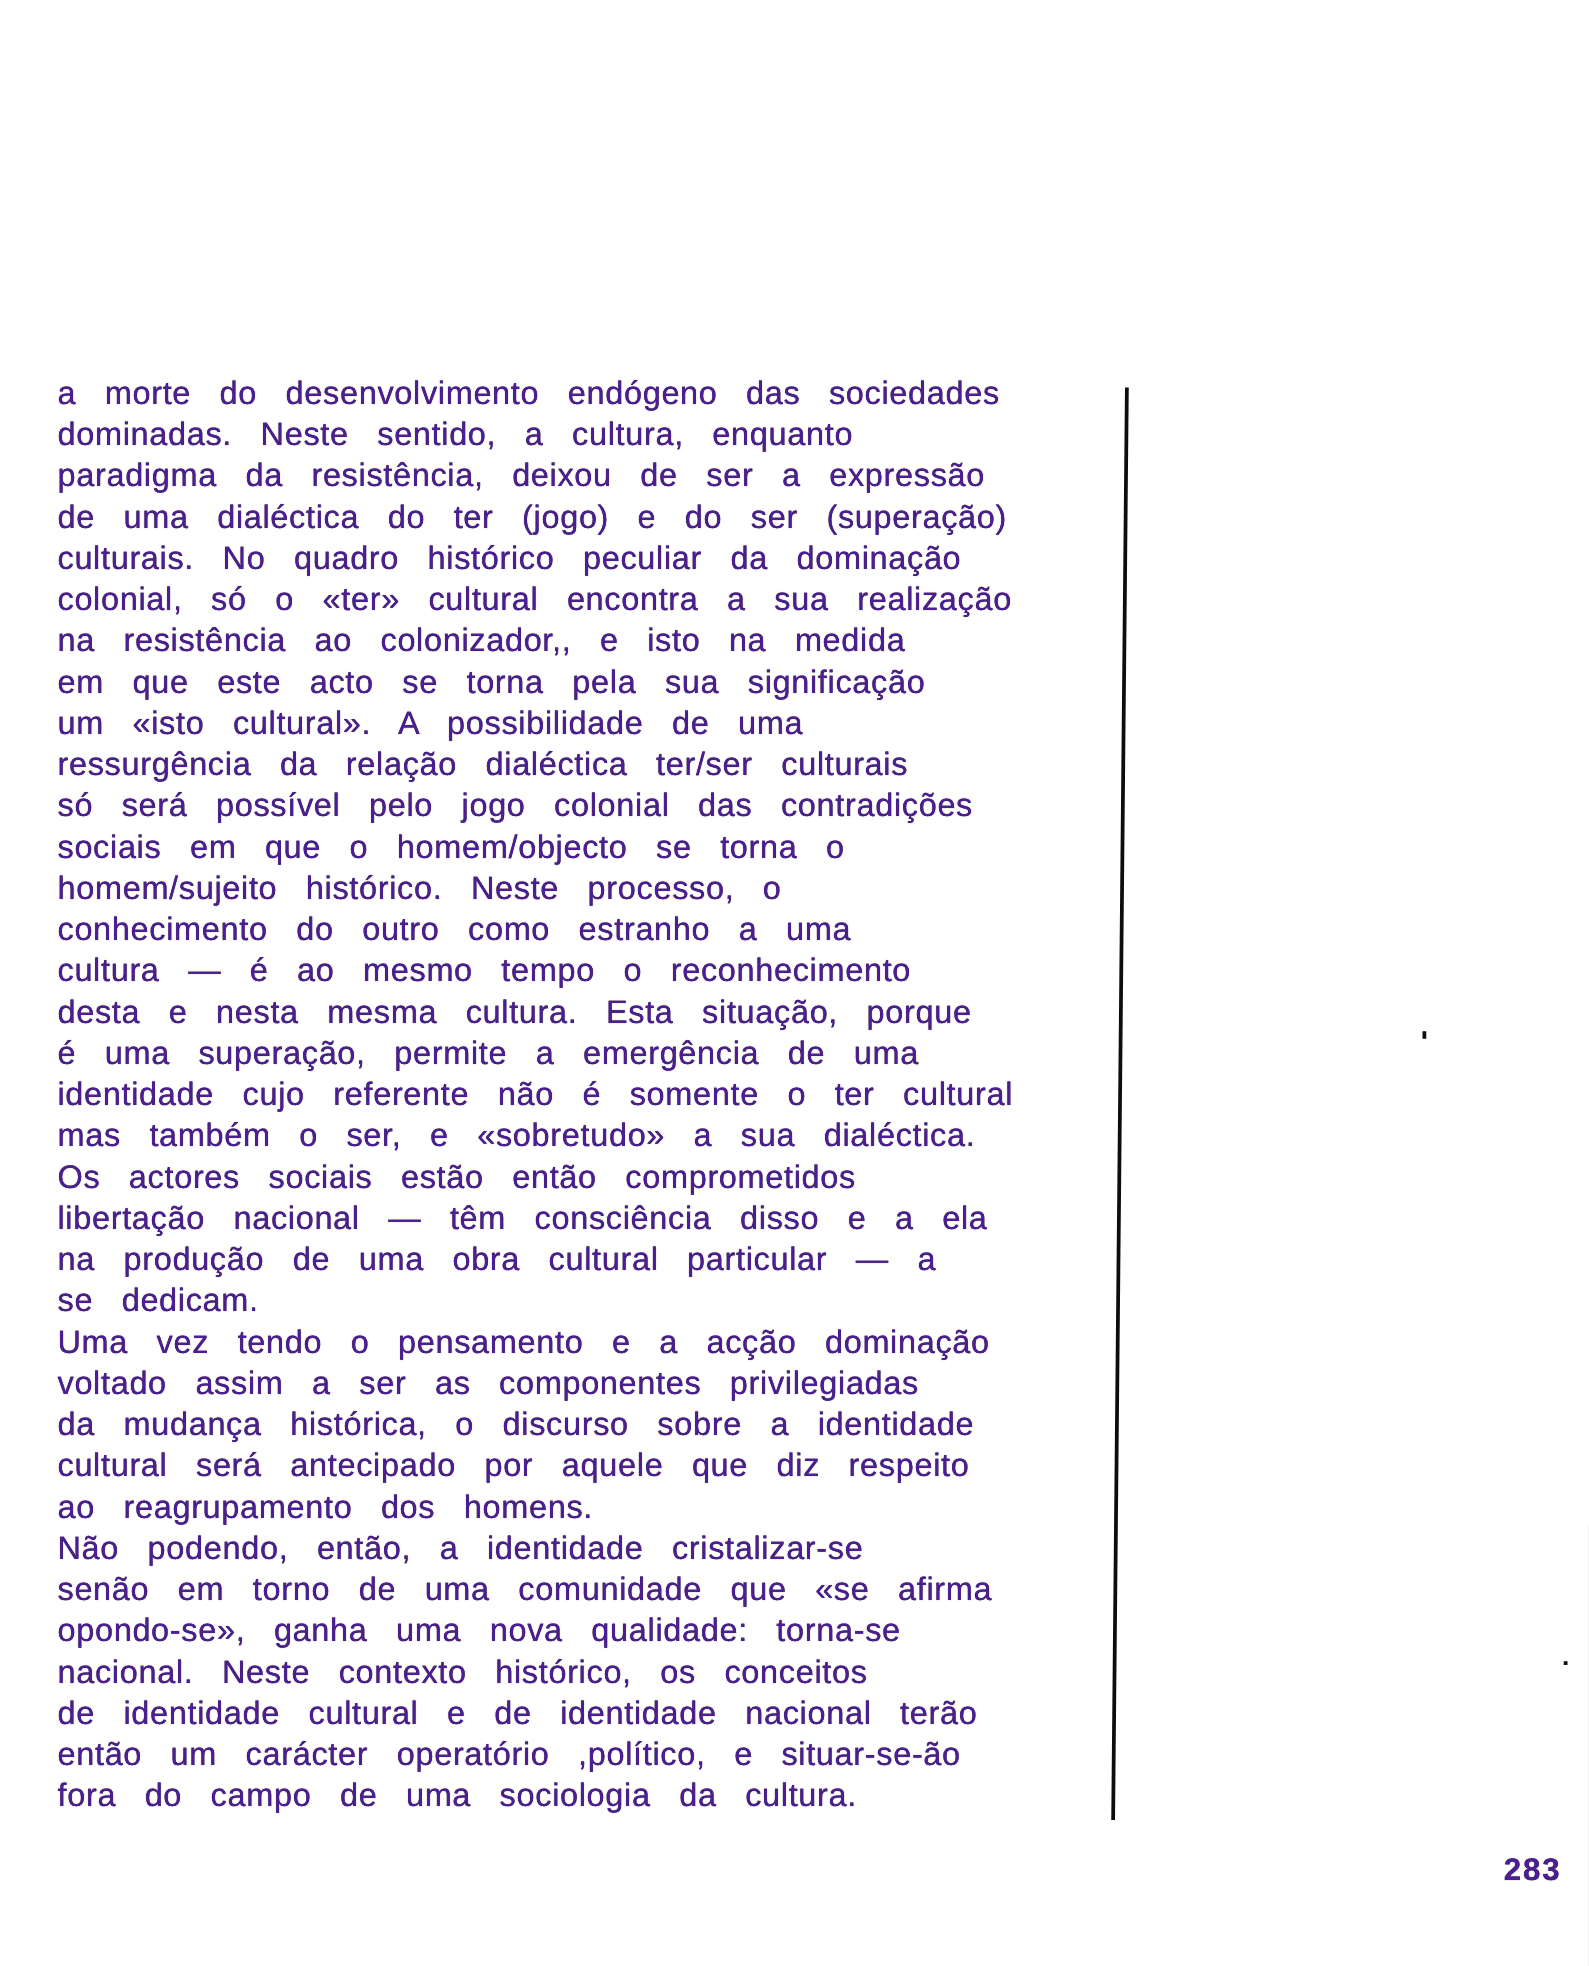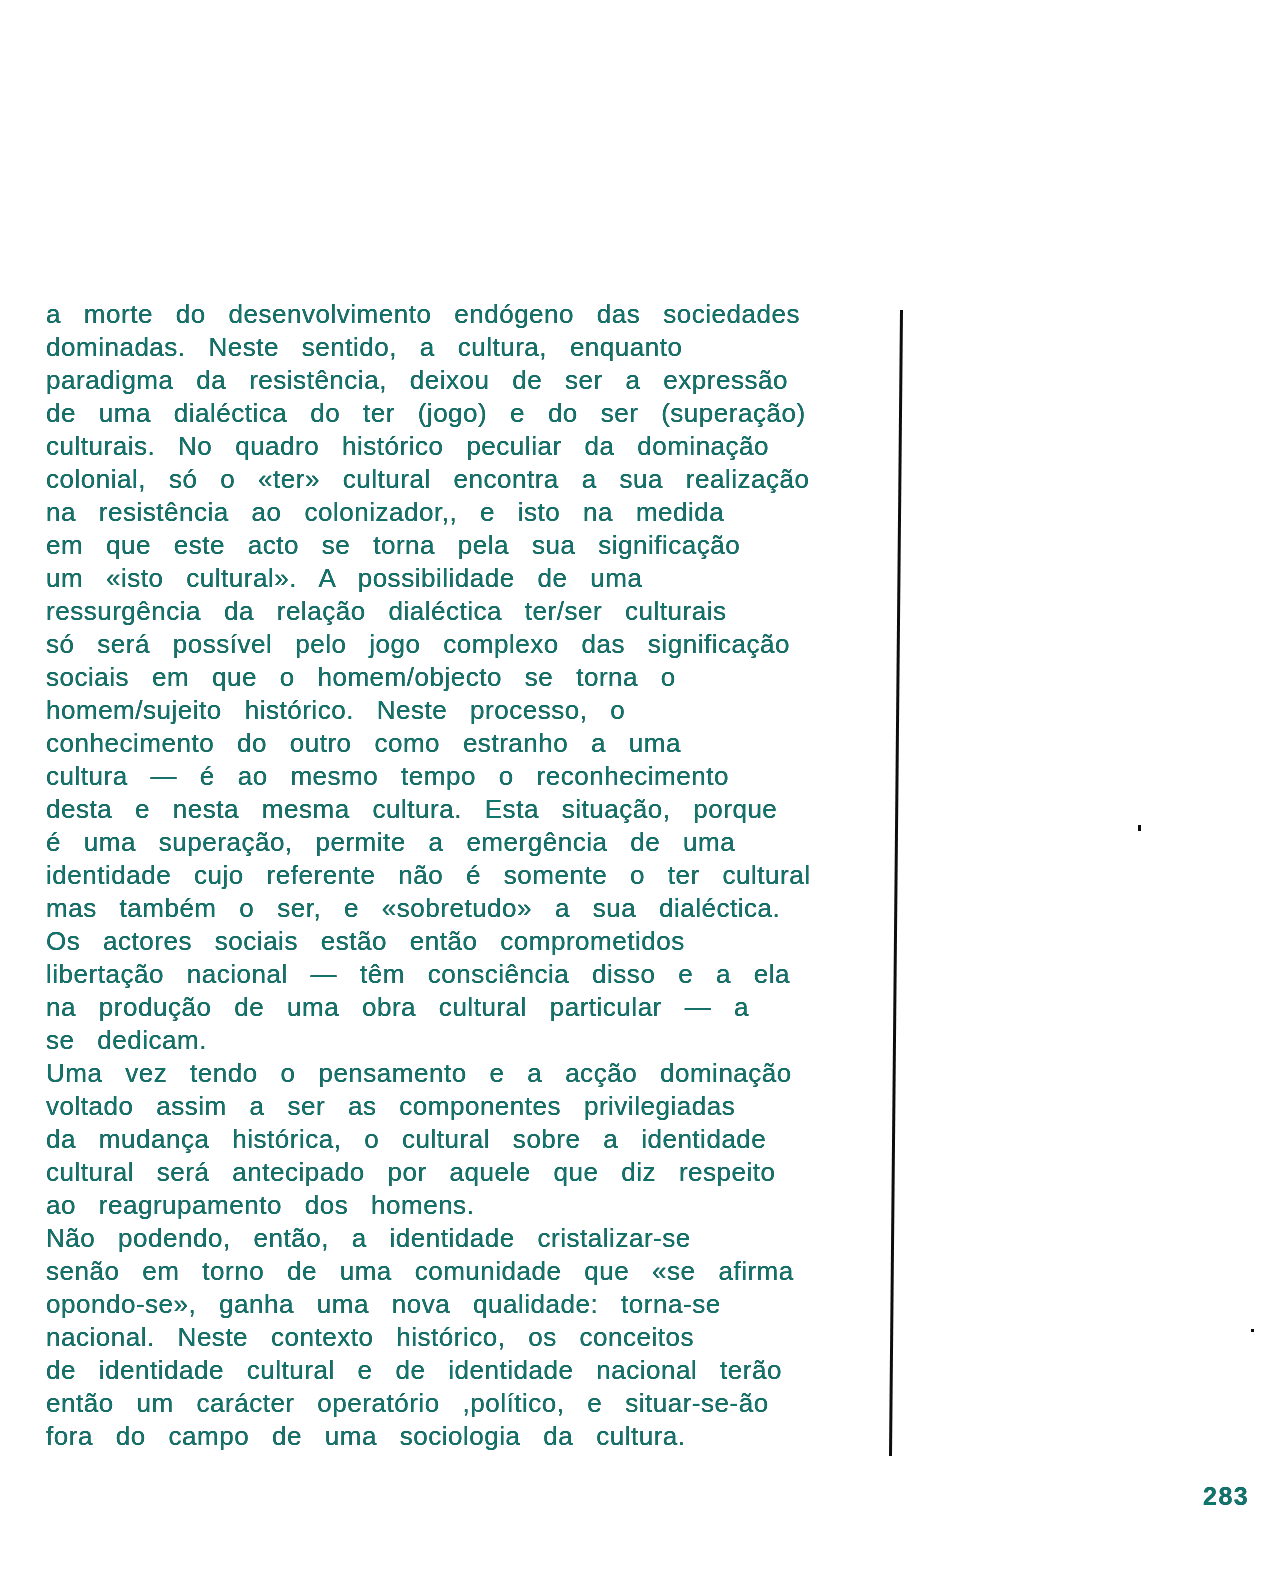--- a/index.html
+++ b/index.html
@@ -7,21 +7,21 @@
     padding: 0;
     background: #e8e8e8;
   }
   .page {
     position: relative;
     width: 1271px;
     height: 1573px;
     background: #ffffff;
     overflow: hidden;
     font-family: "Liberation Sans", "DejaVu Sans", sans-serif;
-    color: #0f766e;
+    color: #4c1d95;
   }
   .text-block {
     position: absolute;
     left: 46px;
     top: 298px;
     width: 850px;
   }
   .text-block .line {
     white-space: nowrap;
     font-size: 26px;
@@ -66,36 +66,36 @@
       <div class="line">a morte do desenvolvimento endógeno das sociedades</div>
       <div class="line">dominadas. Neste sentido, a cultura, enquanto</div>
       <div class="line">paradigma da resistência, deixou de ser a expressão</div>
       <div class="line">de uma dialéctica do ter (jogo) e do ser (superação)</div>
       <div class="line">culturais. No quadro histórico peculiar da dominação</div>
       <div class="line">colonial, só o «ter» cultural encontra a sua realização</div>
       <div class="line">na resistência ao colonizador,, e isto na medida</div>
       <div class="line">em que este acto se torna pela sua significação</div>
       <div class="line">um «isto cultural». A possibilidade de uma</div>
       <div class="line">ressurgência da relação dialéctica ter/ser culturais</div>
-      <div class="line">só será possível pelo jogo complexo das significação</div>
+      <div class="line">só será possível pelo jogo colonial das contradições</div>
       <div class="line">sociais em que o homem/objecto se torna o</div>
       <div class="line">homem/sujeito histórico. Neste processo, o</div>
       <div class="line">conhecimento do outro como estranho a uma</div>
       <div class="line">cultura — é ao mesmo tempo o reconhecimento</div>
       <div class="line">desta e nesta mesma cultura. Esta situação, porque</div>
       <div class="line">é uma superação, permite a emergência de uma</div>
       <div class="line">identidade cujo referente não é somente o ter cultural</div>
       <div class="line">mas também o ser, e «sobretudo» a sua dialéctica.</div>
       <div class="line">Os actores sociais estão então comprometidos</div>
       <div class="line">libertação nacional — têm consciência disso e a ela</div>
       <div class="line">na produção de uma obra cultural particular — a</div>
       <div class="line">se dedicam.</div>
       <div class="line">Uma vez tendo o pensamento e a acção dominação</div>
       <div class="line">voltado assim a ser as componentes privilegiadas</div>
-      <div class="line">da mudança histórica, o cultural sobre a identidade</div>
+      <div class="line">da mudança histórica, o discurso sobre a identidade</div>
       <div class="line">cultural será antecipado por aquele que diz respeito</div>
       <div class="line">ao reagrupamento dos homens.</div>
       <div class="line">Não podendo, então, a identidade cristalizar-se</div>
       <div class="line">senão em torno de uma comunidade que «se afirma</div>
       <div class="line">opondo-se», ganha uma nova qualidade: torna-se</div>
       <div class="line">nacional. Neste contexto histórico, os conceitos</div>
       <div class="line">de identidade cultural e de identidade nacional terão</div>
       <div class="line">então um carácter operatório ,político, e situar-se-ão</div>
       <div class="line">fora do campo de uma sociologia da cultura.</div>
     </div>

